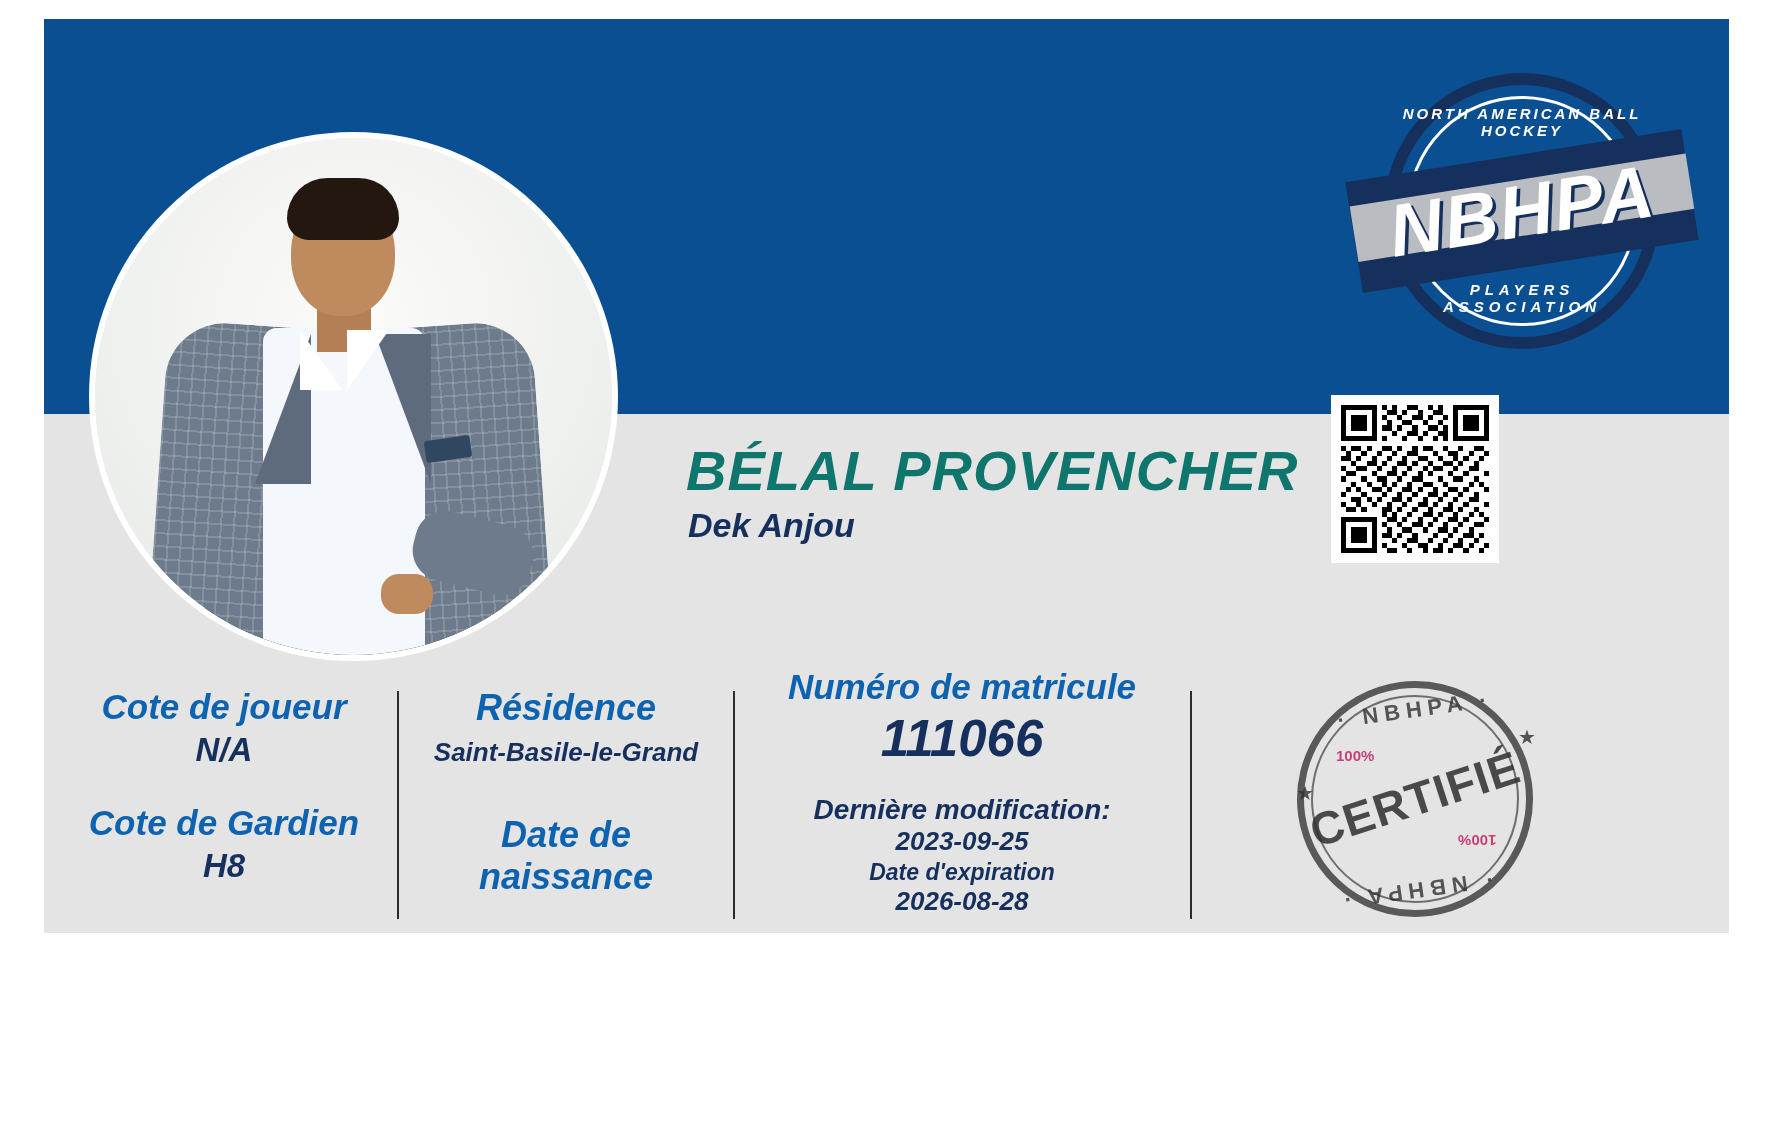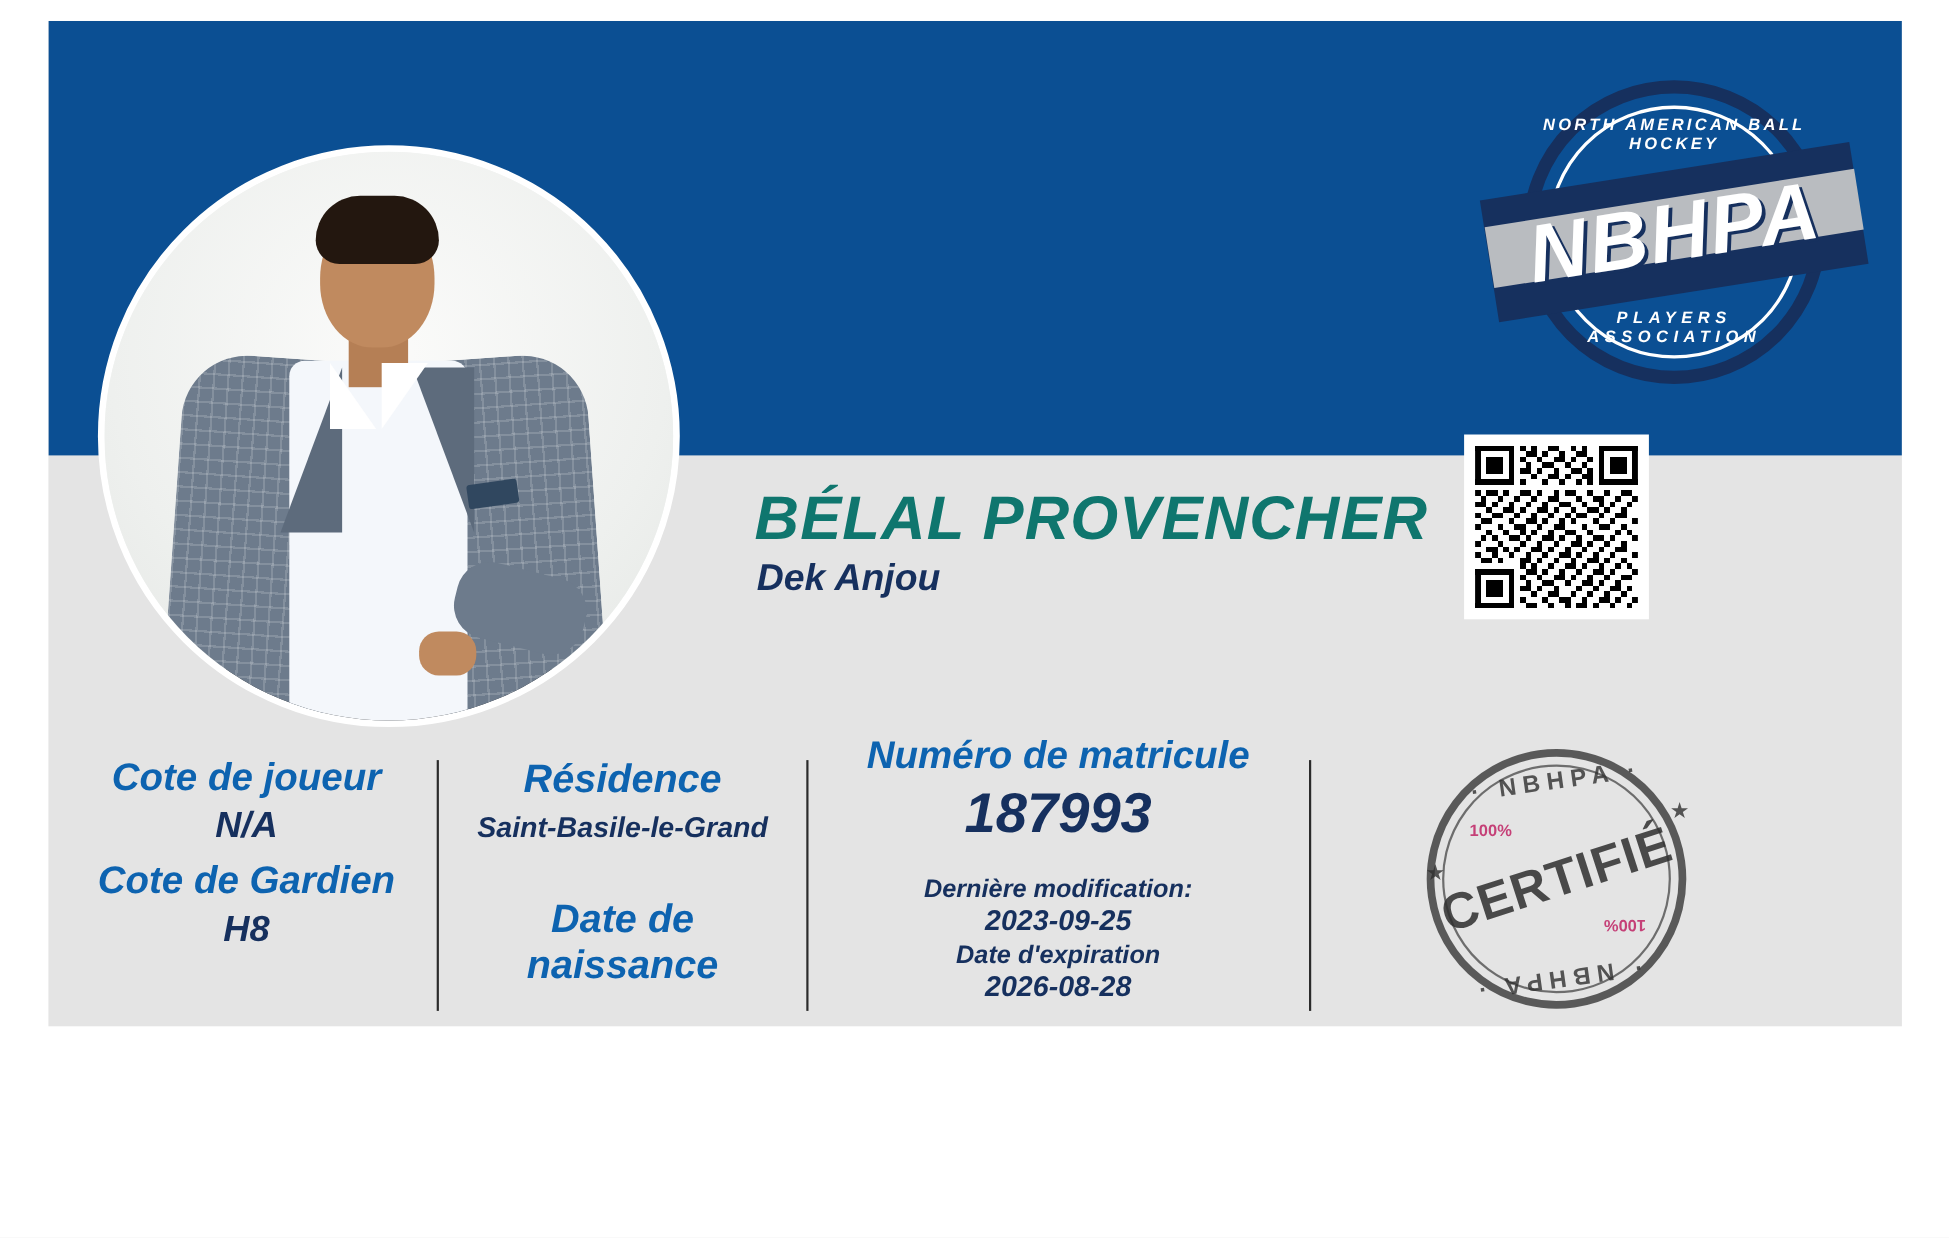--- a/index.html
+++ b/index.html
@@ -312,31 +312,31 @@
   }
   .val {
     color: #16305e;
     font-weight: bold;
     font-style: italic;
   }
 
   .c1 { left: 20px; top: 668px; width: 320px; text-align: center; }
   .c1 .lbl { font-size: 35px; }
   .c1 .val { font-size: 33px; margin-top: 4px; }
-  .c1 .grp2 { margin-top: 12px; }
+  .c1 .grp2 { margin-top: 34px; }
 
   .c2 { left: 372px; top: 668px; width: 300px; }
   .c2 .lbl { font-size: 36px; }
   .c2 .val { font-size: 26px; margin-top: 8px; }
   .c2 .grp2 { margin-top: 46px; }
 
   .c3 { left: 706px; top: 648px; width: 424px; }
   .c3 .lbl-big { color: #0d63b0; font-size: 35px; font-weight: bold; font-style: italic; }
   .c3 .num { color: #16305e; font-size: 51px; font-weight: bold; font-style: italic; margin-top: 2px; }
-  .c3 .sub-lbl { color: #16305e; font-size: 23px; font-weight: bold; font-style: italic; margin-top: 26px; }
+  .c3 .sub-lbl { color: #16305e; font-size: 28px; font-weight: bold; font-style: italic; margin-top: 26px; }
   .c3 .sub-val { color: #16305e; font-size: 26px; font-weight: bold; font-style: italic; }
   .c3 .sub-lbl2 { color: #16305e; font-size: 23px; font-weight: bold; font-style: italic; margin-top: 2px; }
 
   
   .stamp {
     position: absolute;
     left: 1226px;
     top: 650px;
     width: 290px;
     height: 260px;
@@ -694,21 +694,21 @@
     <div class="lbl">Résidence</div>
     <div class="val">Saint-Basile-le-Grand</div>
     <div class="grp2">
       <div class="lbl">Date de naissance</div>
       <div class="val"></div>
     </div>
   </div>
 
   <div class="col c3">
     <div class="lbl-big">Numéro de matricule</div>
-    <div class="num">187993</div>
+    <div class="num">111066</div>
     <div class="sub-lbl">Dernière modification:</div>
     <div class="sub-val">2023-09-25</div>
     <div class="sub-lbl2">Date d'expiration</div>
     <div class="sub-val">2026-08-28</div>
   </div>
 
   <div class="stamp">
     <div class="stamp-ring"></div>
     <div class="stamp-ring2"></div>
     <div class="stamp-arc-top">· NBHPA ·</div>

